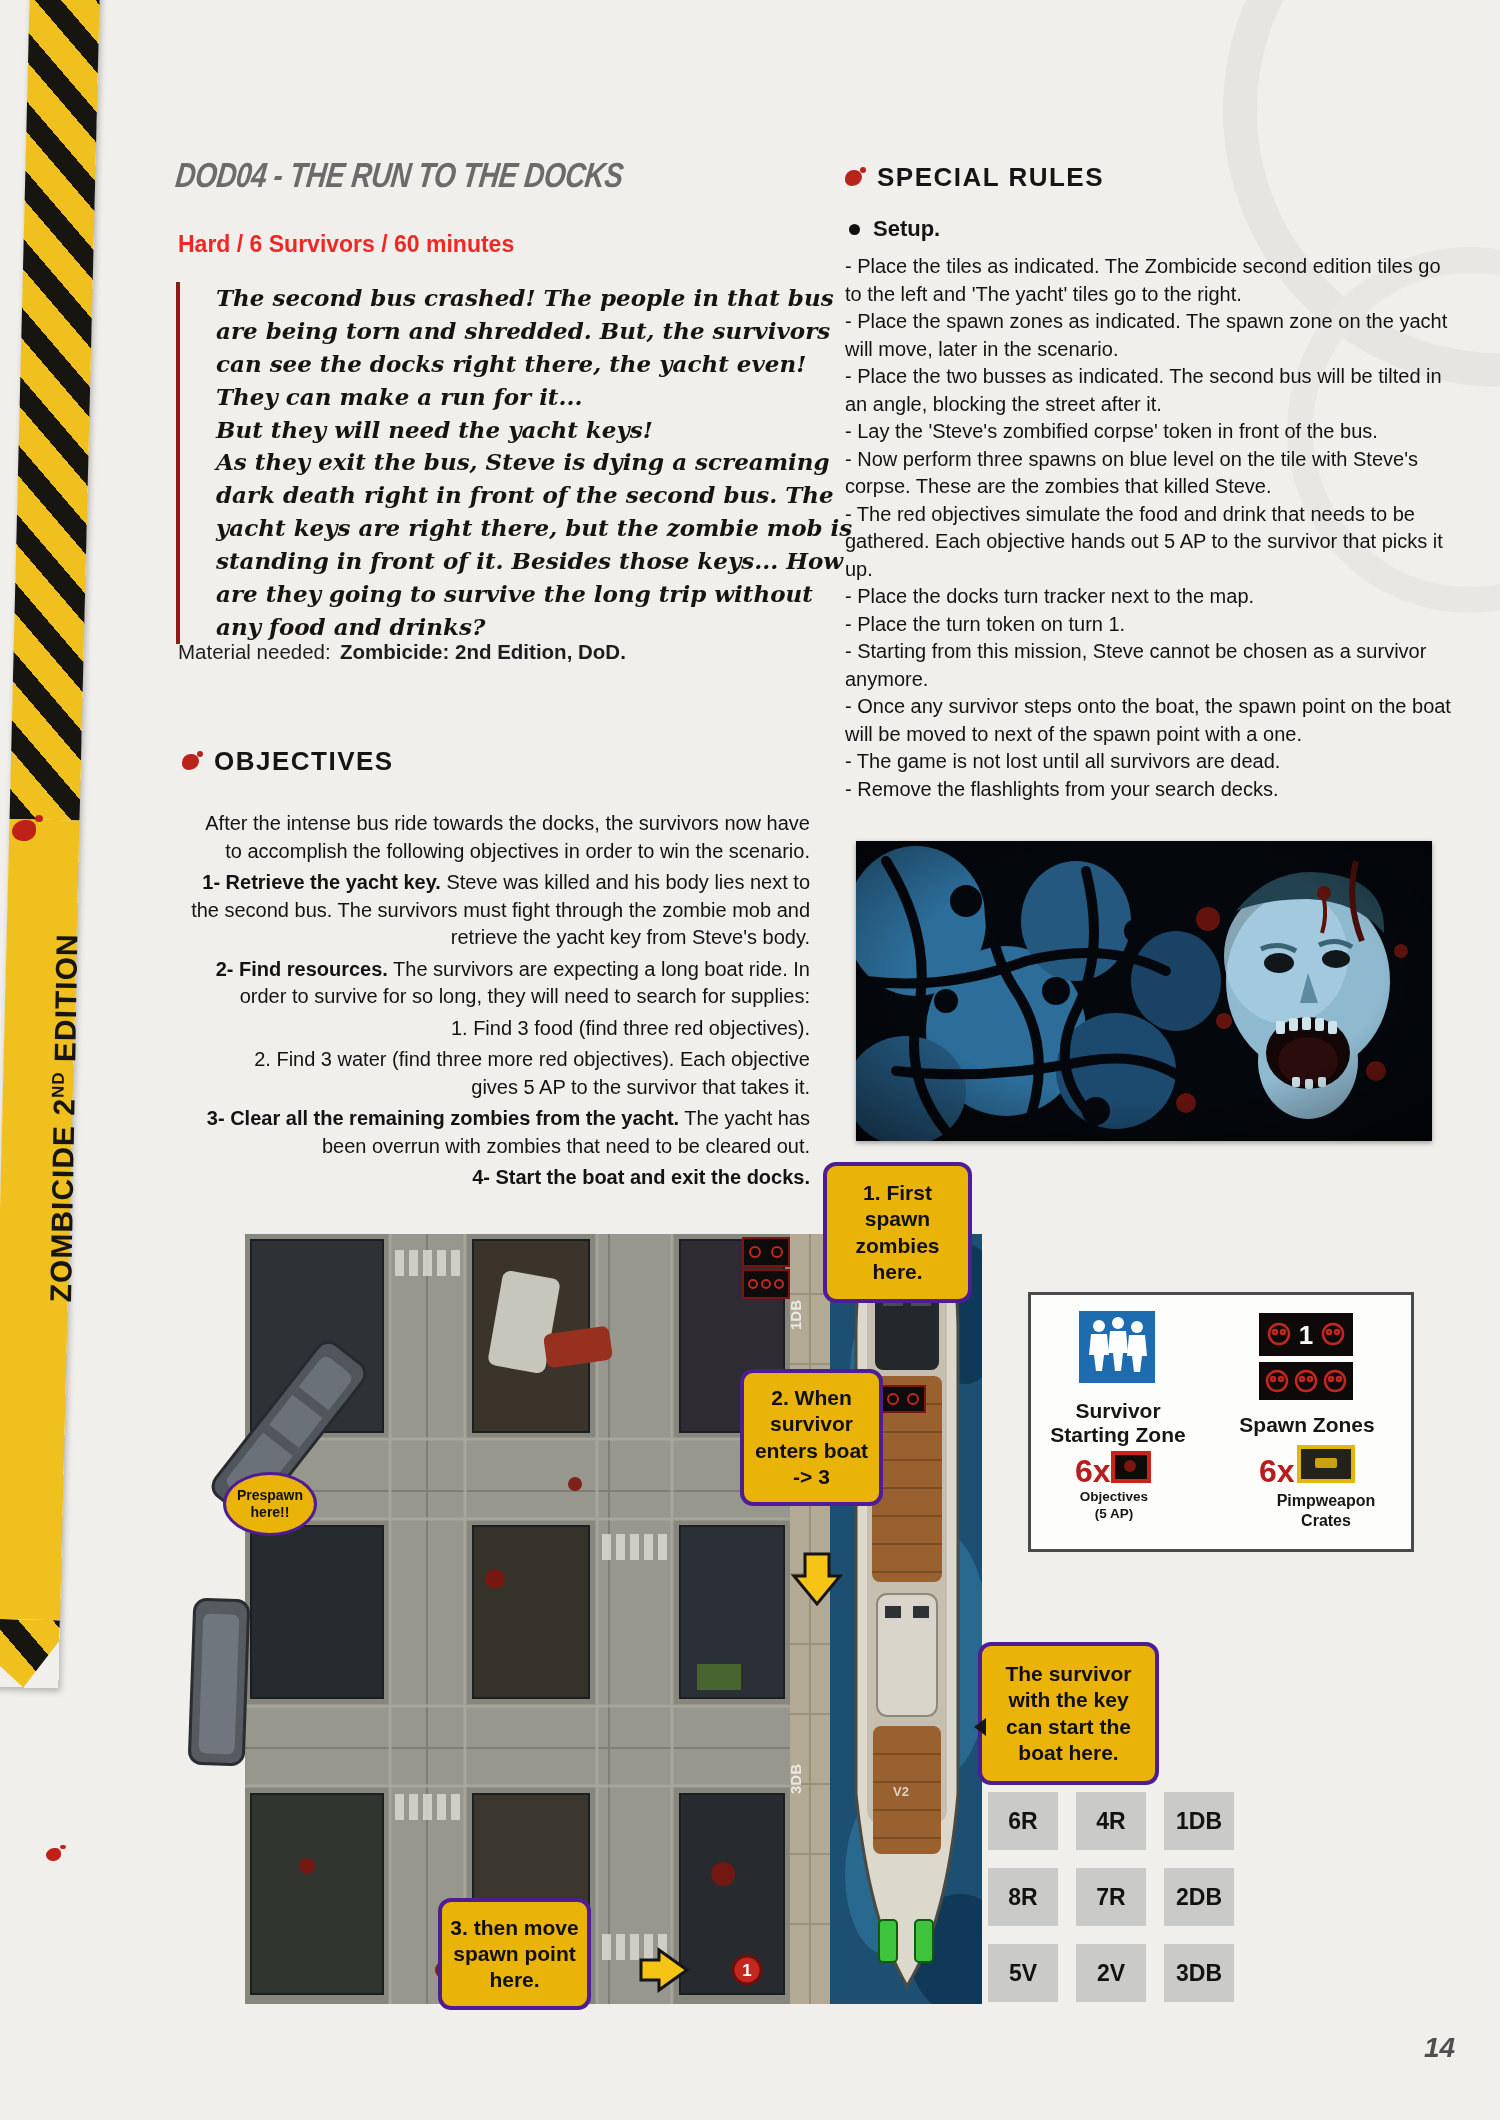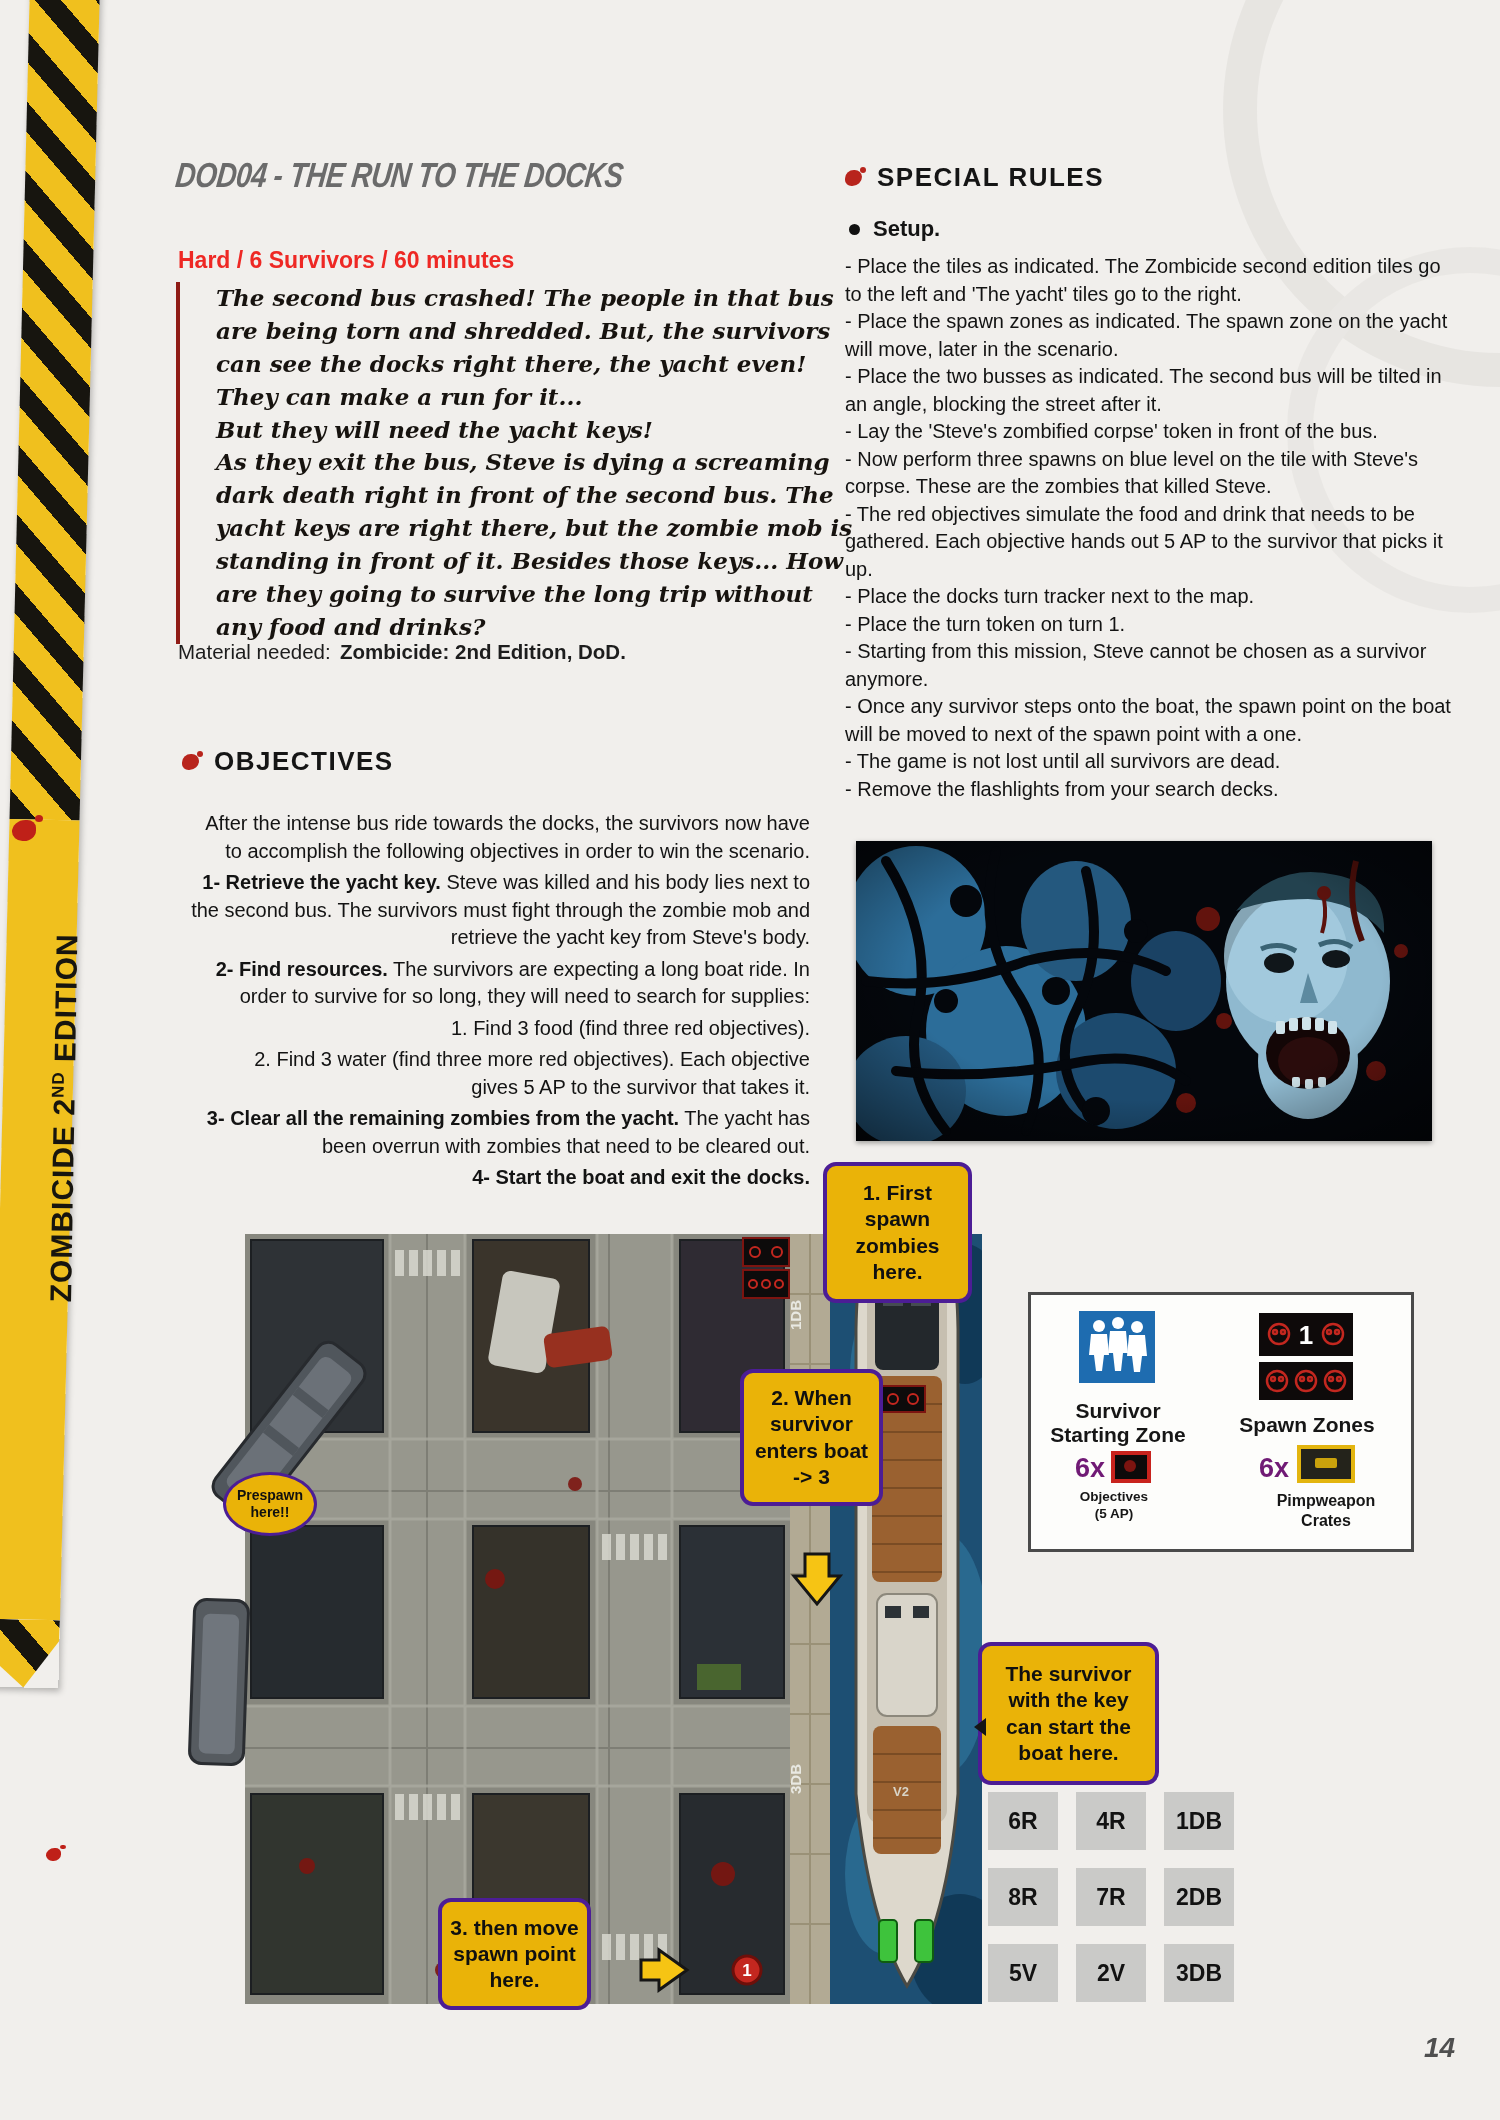--- a/index.html
+++ b/index.html
@@ -19,21 +19,21 @@
   .splat::after{content:"";position:absolute;width:35%;height:35%;background:#bf2018;border-radius:50%;
                 right:-30%;top:-25%;}
   .splat-1{left:12px;top:820px;width:24px;height:21px;}
   .splat-2{left:46px;top:1848px;width:15px;height:13px;}
   
   .watermark{position:absolute;right:0;top:0;opacity:.5;}
   
   .mission-title{position:absolute;left:178px;top:156px;font-size:31px;font-weight:bold;font-style:italic;
                  color:#6b6b6b;letter-spacing:-.5px;transform:scale(.9,1.12) skewX(-8deg);transform-origin:left top;
                  white-space:nowrap;}
-  .difficulty{position:absolute;left:178px;top:247px;color:#ee2824;font-weight:bold;font-size:23px;}
+  .difficulty{position:absolute;left:178px;top:231px;color:#ee2824;font-weight:bold;font-size:23px;}
   .flavor{position:absolute;left:176px;top:282px;width:648px;border-left:4px solid #8f1b15;padding-left:36px;
           font-family:"DejaVu Serif","Liberation Serif",serif;font-style:italic;font-weight:bold;
           font-size:23px;line-height:1.43;color:#17130f;}
   .flavor p{margin:0;}
   .materials{position:absolute;left:178px;top:640px;font-size:20.5px;color:#1d1d1d;}
   .materials .row{display:flex;align-items:flex-start;}
   .materials .lbl{width:162px;}
   .materials .val{font-weight:bold;}
   .materials .val div{margin-bottom:2px;}
   .section-head{position:absolute;display:flex;align-items:center;gap:15px;font-weight:bold;
@@ -65,21 +65,21 @@
   .co-3::before{content:"";position:absolute;left:-17px;top:72px;border:9px solid transparent;
                 border-right:12px solid #151515;}
   .co-4{left:438px;top:1898px;width:153px;height:112px;}
   .co-pre{left:223px;top:1472px;width:94px;height:64px;border-radius:50%;border-width:3px;
           font-size:14px;line-height:1.2;padding:4px;}
   
   .legend{position:absolute;left:1028px;top:1292px;width:386px;height:260px;background:#fdfdfb;
           border:3px solid #4a4a4a;box-sizing:border-box;z-index:4;}
   .legend .abs{position:absolute;}
   .lg-label{font-weight:bold;font-size:21px;line-height:1.12;text-align:center;color:#161616;}
-  .lg-count{font-weight:bold;font-size:27px;color:#701a75;}
+  .lg-count{font-weight:bold;font-size:32px;color:#b91c1c;}
   .lg-sub{font-weight:bold;font-size:13.5px;line-height:1.25;text-align:center;color:#161616;}
   .surv-icon{left:48px;top:16px;width:76px;height:72px;}
   .spawn-icon-1{left:228px;top:18px;width:94px;height:43px;}
   .spawn-icon-2{left:228px;top:67px;width:94px;height:38px;}
   .obj-token{left:80px;top:156px;width:40px;height:32px;background:#0d0a0a;border:4px solid #c8231d;
              box-sizing:border-box;}
   .obj-token i{position:absolute;left:9px;top:5px;width:12px;height:12px;background:#7c1410;border-radius:50%;}
   .crate-token{left:266px;top:150px;width:58px;height:38px;background:#24231b;border:4px solid #e3b50f;
                box-sizing:border-box;}
   .crate-token i{position:absolute;left:14px;top:9px;width:22px;height:10px;background:#caa20c;border-radius:2px;}

